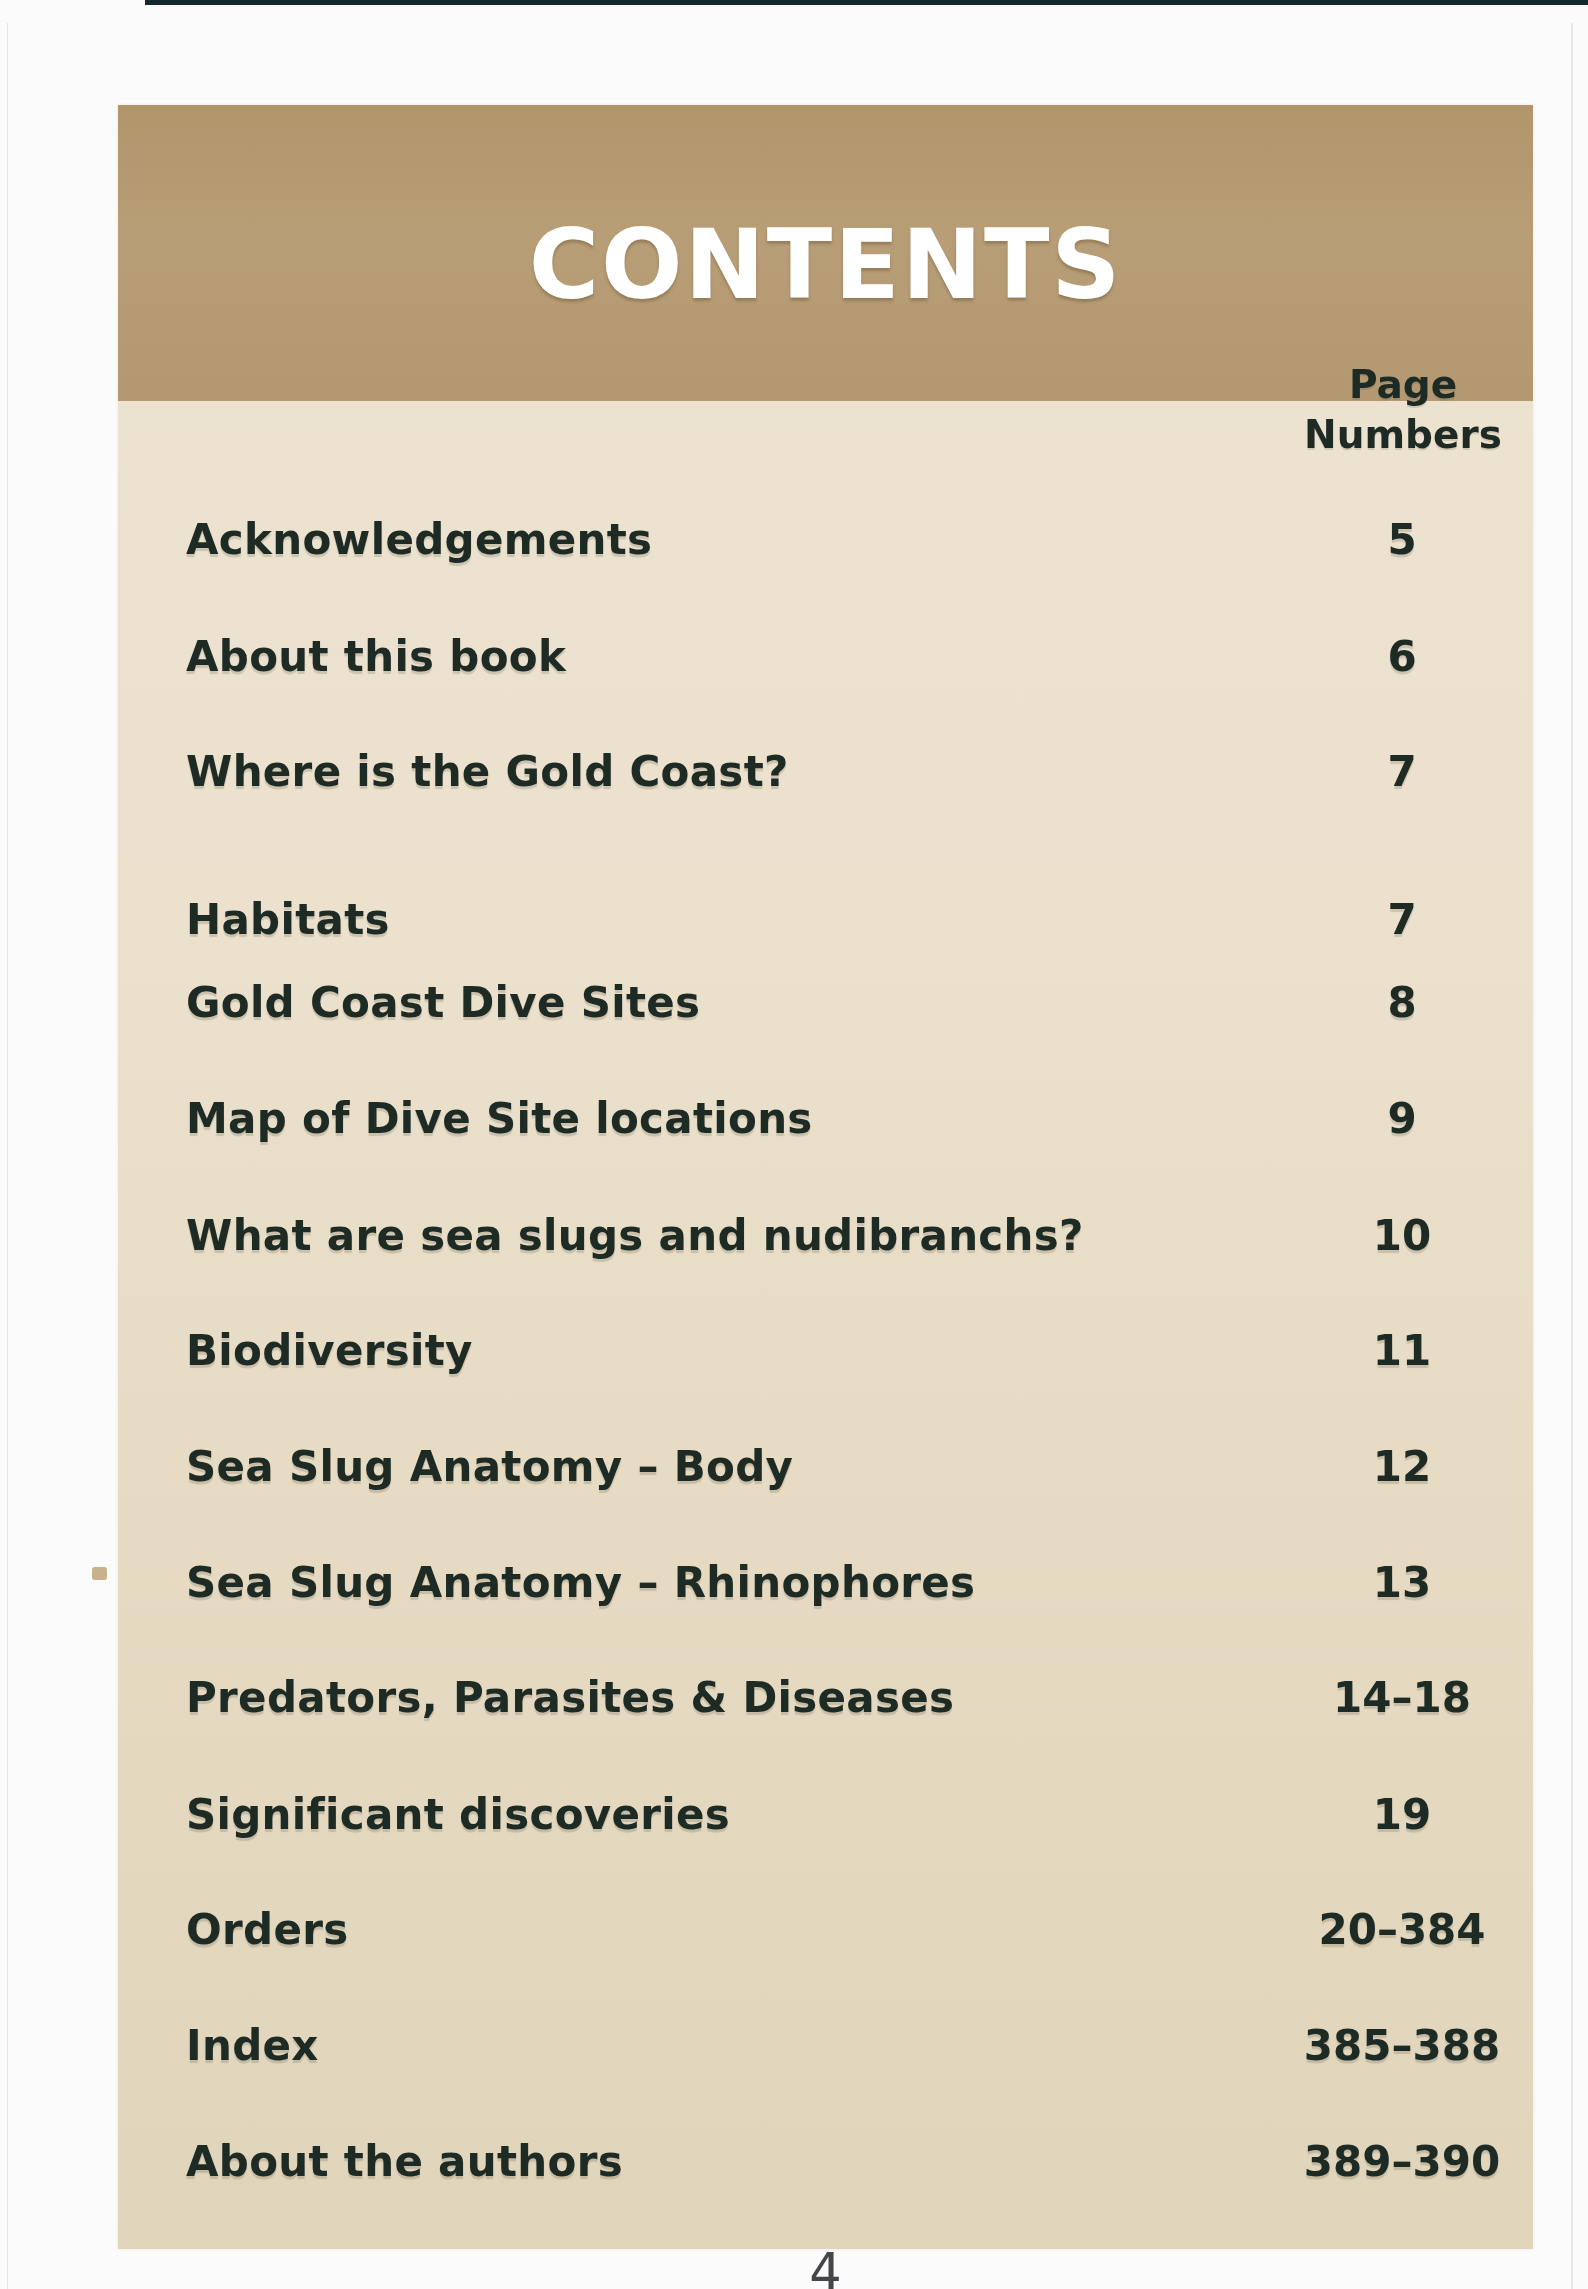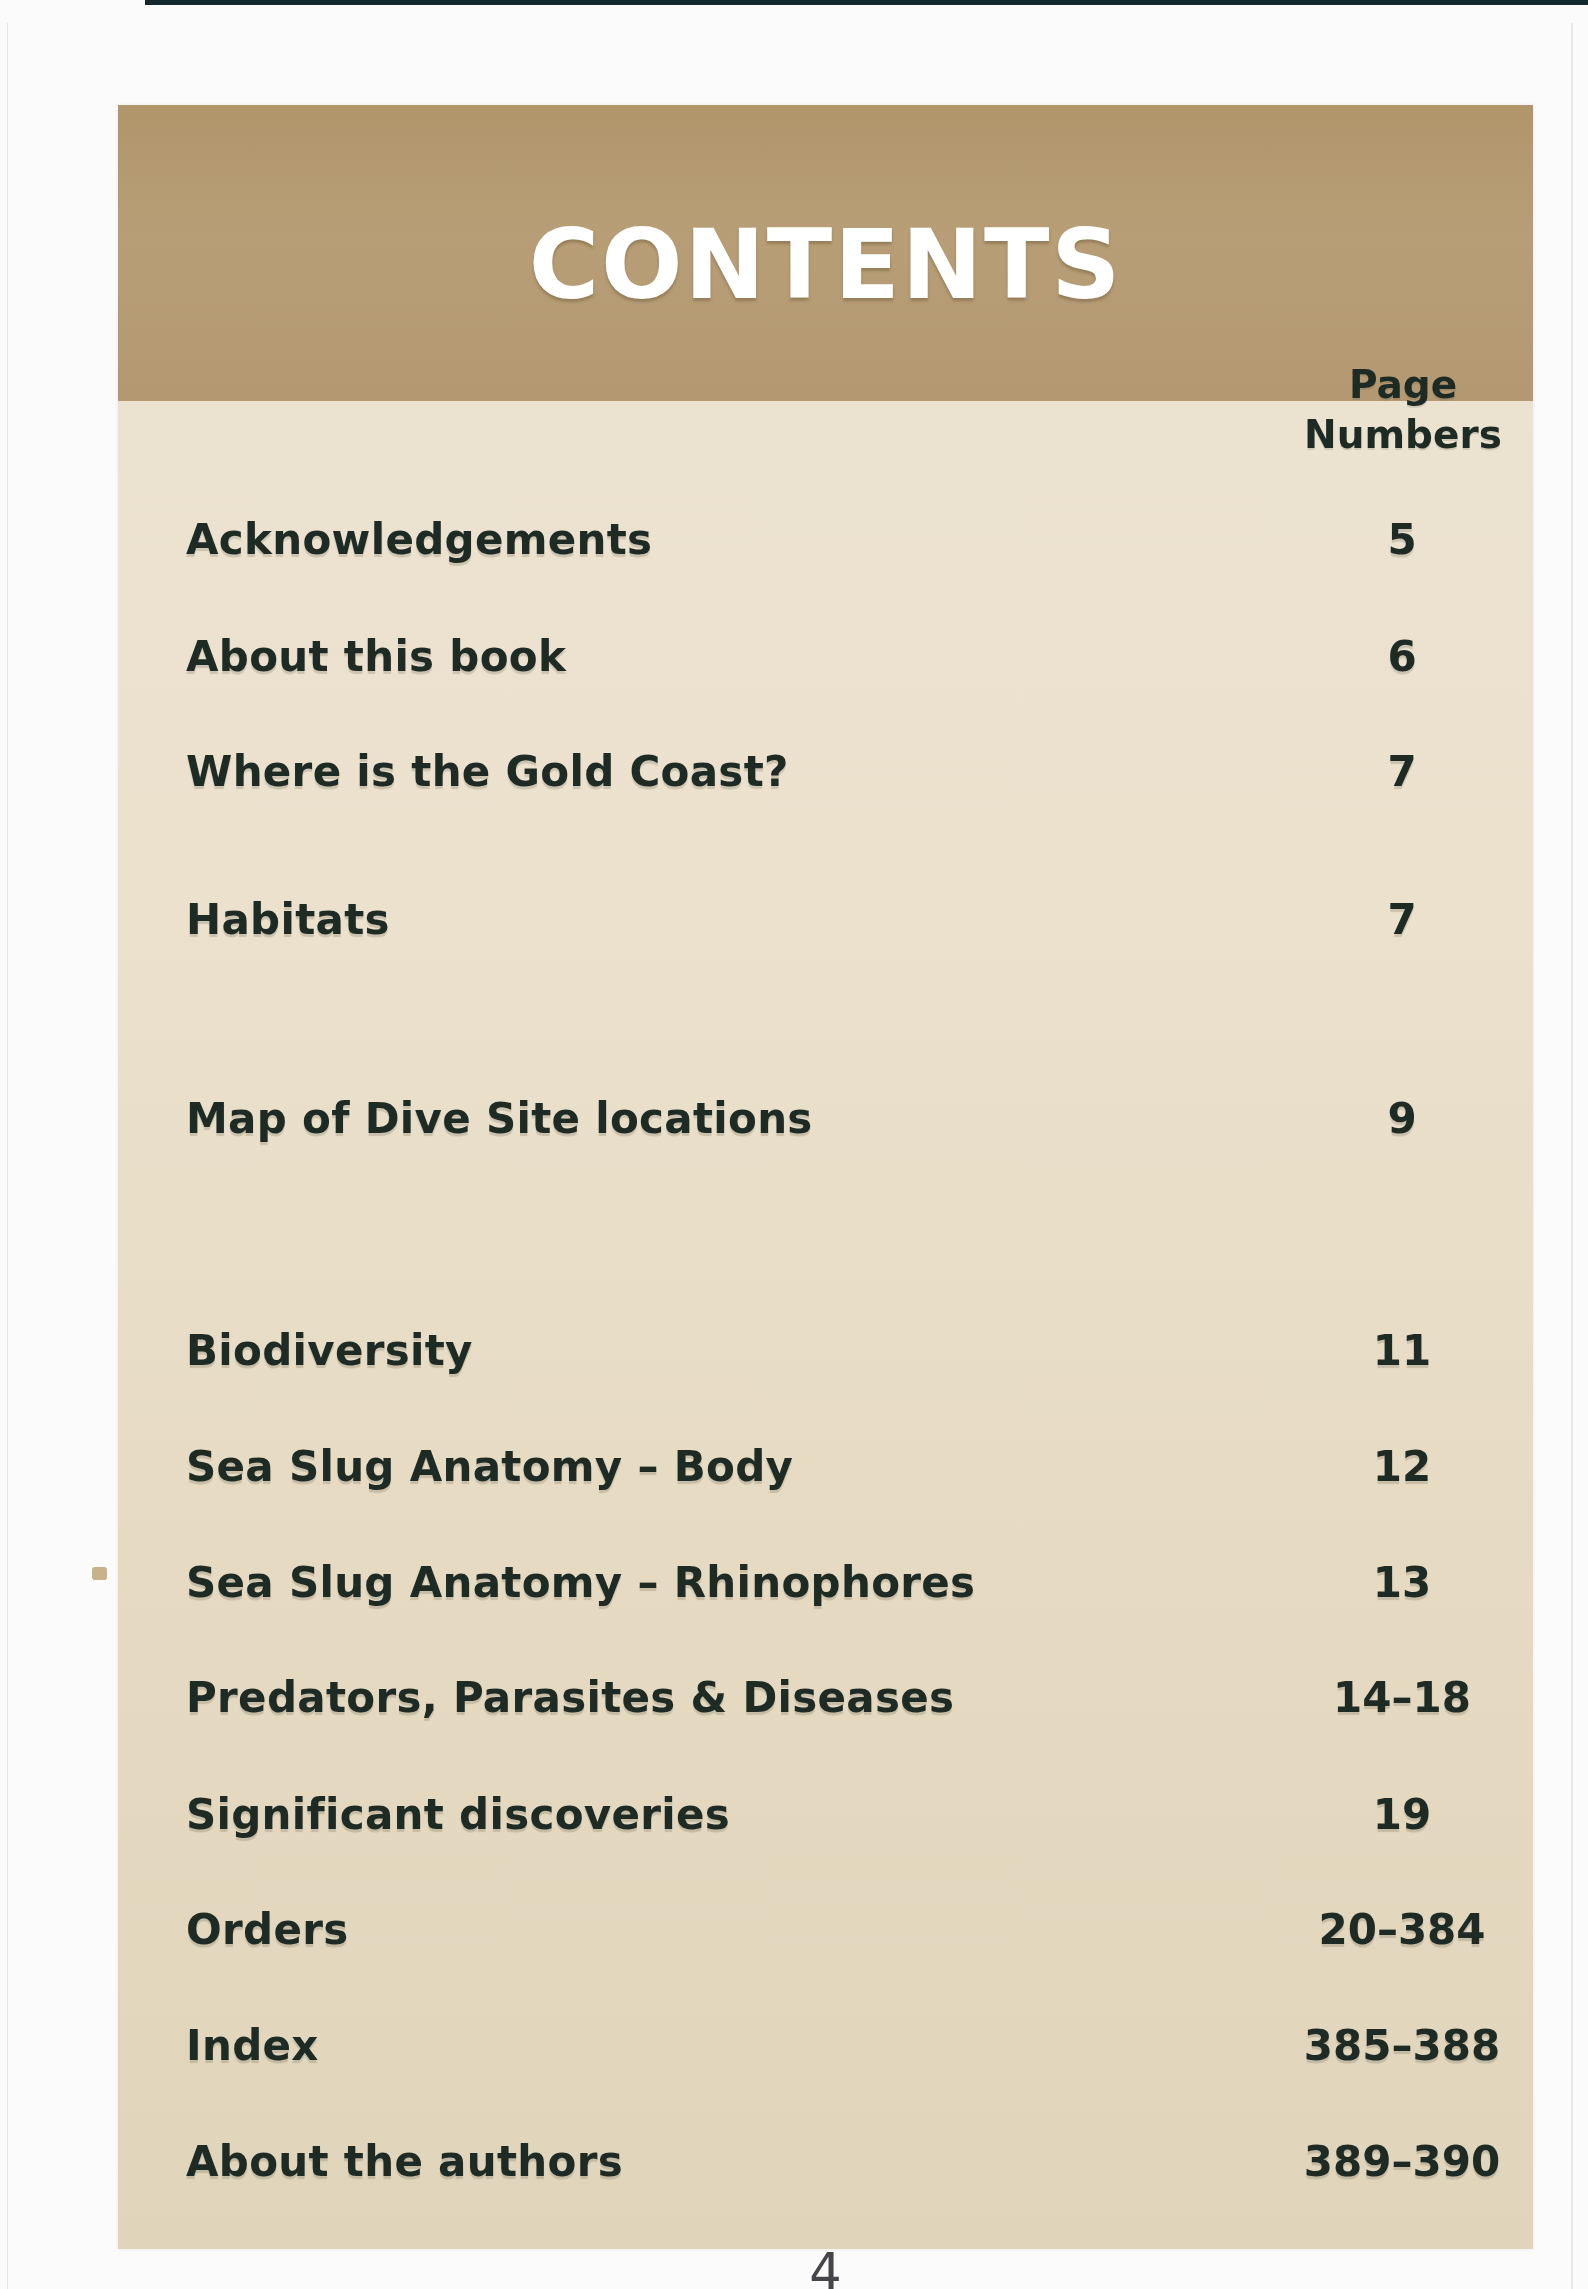--- a/index.html
+++ b/index.html
@@ -158,26 +158,34 @@
       <div class="toc-row" style="top:642px">
         <span class="toc-entry-label">Where is the Gold Coast?</span>
         <span class="toc-entry-pages">7</span>
       </div>
 
       <div class="toc-row" style="top:790px">
         <span class="toc-entry-label">Habitats</span>
         <span class="toc-entry-pages">7</span>
       </div>
 
+      <div class="toc-row" style="top:873px">
+        <span class="toc-entry-label">Gold Coast Dive Sites</span>
+        <span class="toc-entry-pages">8</span>
+      </div>
 
       <div class="toc-row" style="top:989px">
         <span class="toc-entry-label">Map of Dive Site locations</span>
         <span class="toc-entry-pages">9</span>
       </div>
 
+      <div class="toc-row" style="top:1106px">
+        <span class="toc-entry-label">What are sea slugs and nudibranchs?</span>
+        <span class="toc-entry-pages">10</span>
+      </div>
 
       <div class="toc-row" style="top:1221px">
         <span class="toc-entry-label">Biodiversity</span>
         <span class="toc-entry-pages">11</span>
       </div>
 
       <div class="toc-row" style="top:1337px">
         <span class="toc-entry-label">Sea Slug Anatomy – Body</span>
         <span class="toc-entry-pages">12</span>
       </div>

